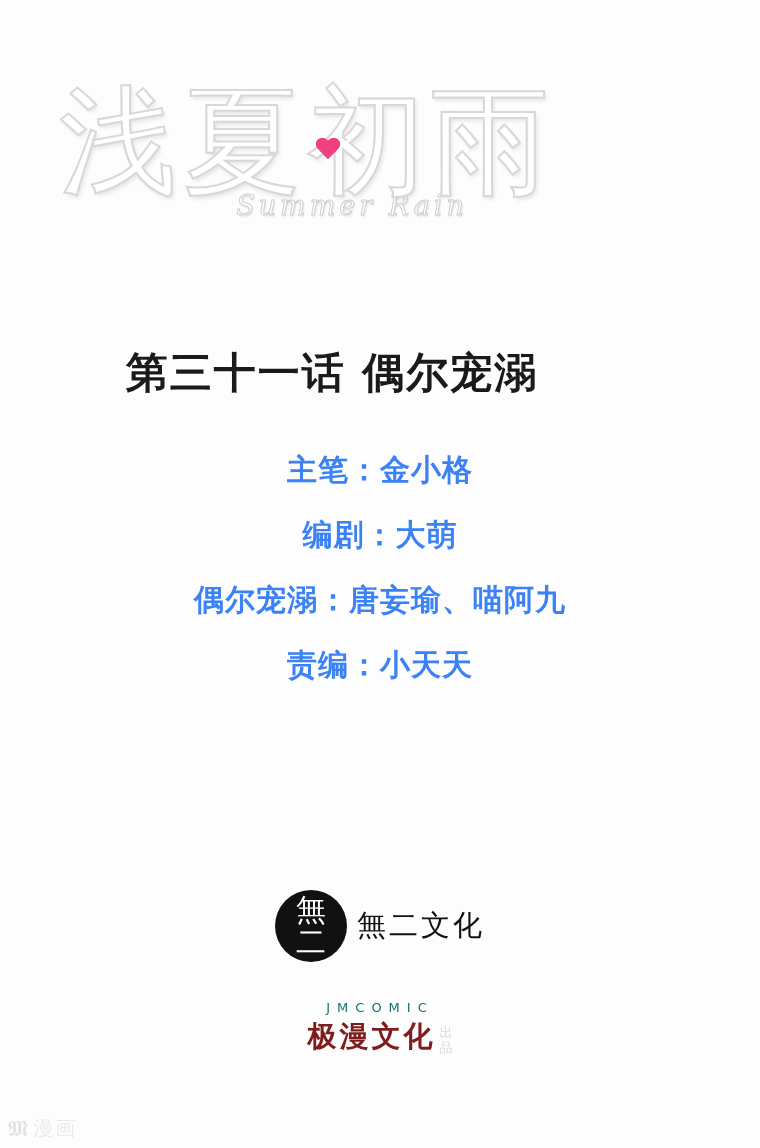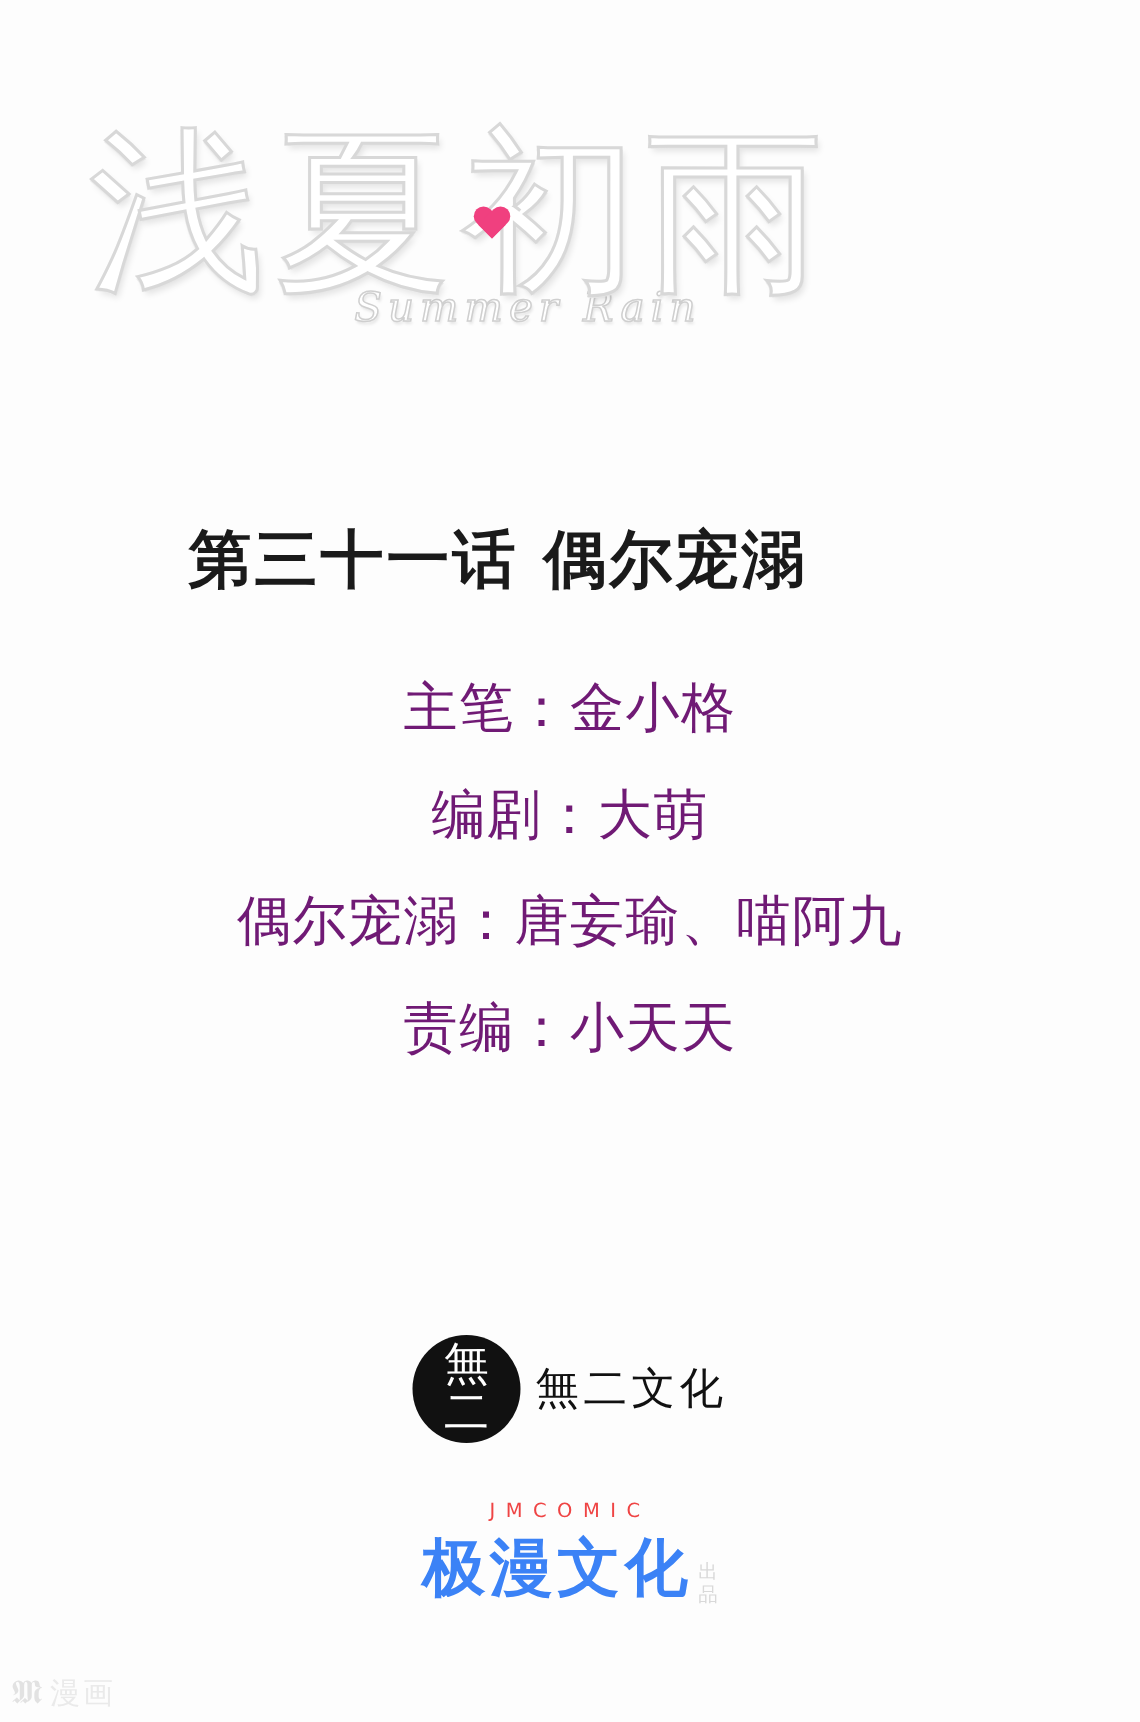--- a/index.html
+++ b/index.html
@@ -101,24 +101,24 @@
   
   .credits {
     position: absolute;
     top: 455px;
     left: 0;
     width: 760px;
     text-align: center;
   }
   .credit-line {
     font-family: "DejaVu Sans", sans-serif;
-    font-weight: normal;
-    font-size: 36px;
+    font-weight: bold;
+    font-size: 30px;
     line-height: 1.0;
-    color: #701a75;
+    color: #3b82f6;
     margin: 0 0 35px 0;
     letter-spacing: 1px;
   }
 
   
   .studio {
     position: absolute;
     top: 890px;
     left: 0;
     width: 760px;
@@ -156,34 +156,34 @@
     position: absolute;
     top: 1000px;
     left: 0;
     width: 760px;
     text-align: center;
   }
   .pub-sub {
     font-family: "DejaVu Sans", sans-serif;
     font-size: 13px;
     letter-spacing: 7px;
-    color: #ef4444;
+    color: #0f766e;
     margin-bottom: 2px;
   }
   .pub-row {
     display: inline-flex;
     align-items: flex-end;
     justify-content: center;
   }
   .pub-main {
     font-family: Liberation Mono, monospace;
     font-weight: bold;
-    font-size: 42px;
+    font-size: 29px;
     letter-spacing: 3px;
-    color: #3b82f6;
+    color: #7f1d1d;
   }
   .pub-tag {
     font-family: "DejaVu Sans", sans-serif;
     font-size: 13px;
     line-height: 15px;
     color: #d9d9d9;
     margin-left: 4px;
     padding-bottom: 2px;
     text-align: left;
   }

